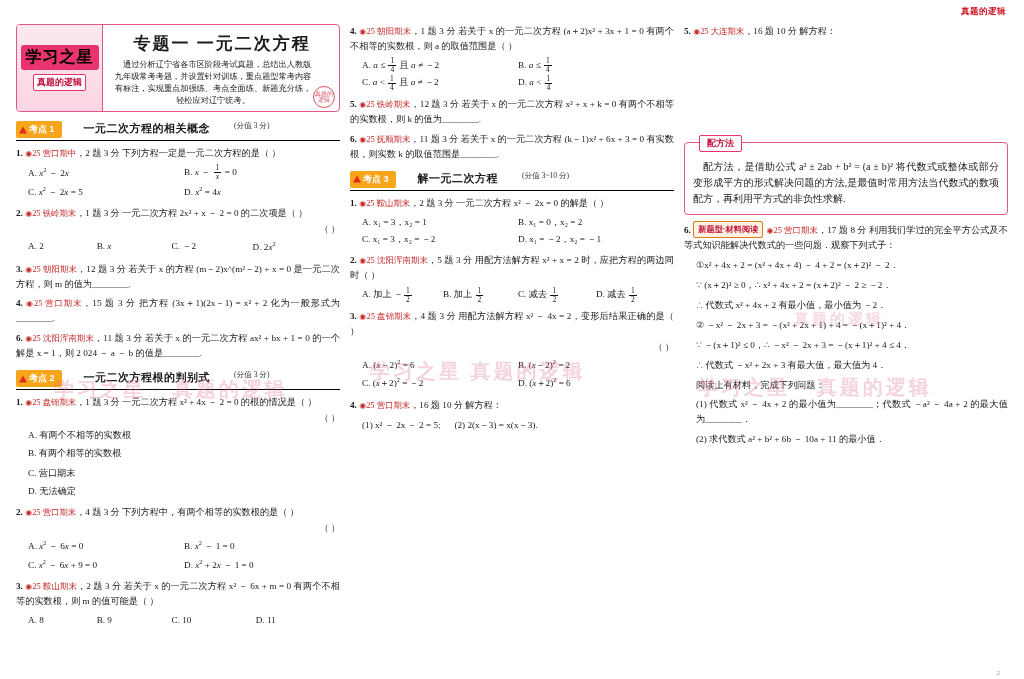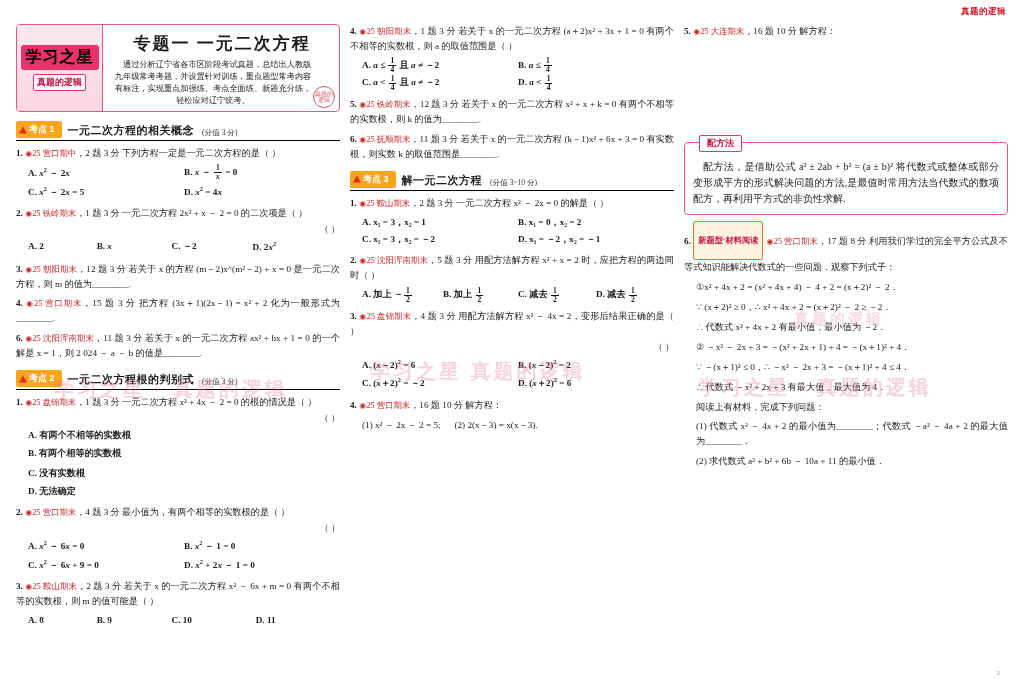--- a/index.html
+++ b/index.html
@@ -126,22 +126,22 @@
     align-items: center;
     justify-content: center;
     text-align: center;
     line-height: 1.05;
     opacity: .85;
   }
 
   
   .kaodian {
     display: flex;
-    align-items: flex-end;
-    gap: 6px;
+    align-items: flex-start;
+    gap: 22px;
     margin: 9px 0 5px 0;
     border-bottom: 1.2px solid #000;
     padding-bottom: 2px;
   }
   .kd-badge {
     position: relative;
     background: #f7a51b;
     color: #fff;
     font-family: "Liberation Sans", sans-serif;
     font-weight: bold;
@@ -189,21 +189,20 @@
     display: flex;
     flex-wrap: wrap;
     margin: 2px 0 3px 12px;
     line-height: 1.9;
   }
   .opts .o {
     width: 50%;
     box-sizing: border-box;
     padding-right: 4px;
     font-size: 9.2px;
-    font-weight: bold;
   }
   .opts.one .o { width: 100%; }
   .brk { text-align: right; font-size: 9px; margin-top: -1px; }
   .indent { margin-left: 12px; }
 
   sup { font-size: 0.68em; vertical-align: super; }
   .frac {
     display: inline-block;
     vertical-align: middle;
     text-align: center;
@@ -247,21 +246,21 @@
 
   
   .newtype {
     display: inline-block;
     background: #fff3e0;
     border: 1px solid #e07b1b;
     color: #c1113f;
     font-family: "Liberation Sans", sans-serif;
     font-weight: bold;
     font-size: 8.2px;
-    padding: 12px 4px;
+    padding: 1px 4px;
     border-radius: 2px;
     margin-right: 3px;
     vertical-align: 1px;
   }
 
   
   .wm {
     position: absolute;
     font-family: "Liberation Sans", sans-serif;
     font-weight: bold;
@@ -365,28 +364,28 @@
         <span class="num">1.</span>
         <span class="pin">◉</span><span class="src">25 盘锦期末</span><span>，1 题 3 分</span>
         <span>一元二次方程 x² + 4x － 2 = 0 的根的情况是（    ）</span>
       </div>
       <div class="brk">（    ）</div>
       <div class="opts one">
         <div class="o">A. 有两个不相等的实数根</div>
         <div class="o">B. 有两个相等的实数根</div>
       </div>
       <div class="opts one">
-        <div class="o">C. 没有实数根</div>
+        <div class="o">C. 营口期末</div>
         <div class="o">D. 无法确定</div>
       </div>
 
       <div class="q">
         <span class="num">2.</span>
         <span class="pin">◉</span><span class="src">25 营口期末</span><span>，4 题 3 分</span>
-        <span>最小值为，有两个相等的实数根的是（    ）</span>
+        <span>下列方程中，有两个相等的实数根的是（    ）</span>
       </div>
       <div class="brk">（    ）</div>
       <div class="opts">
         <div class="o">A. <span class="it">x</span><sup>2</sup> － 6<span class="it">x</span> = 0</div>
         <div class="o">B. <span class="it">x</span><sup>2</sup> － 1 = 0</div>
         <div class="o">C. <span class="it">x</span><sup>2</sup> － 6<span class="it">x</span> + 9 = 0</div>
         <div class="o">D. <span class="it">x</span><sup>2</sup> + 2<span class="it">x</span> － 1 = 0</div>
       </div>
 
       <div class="q">

